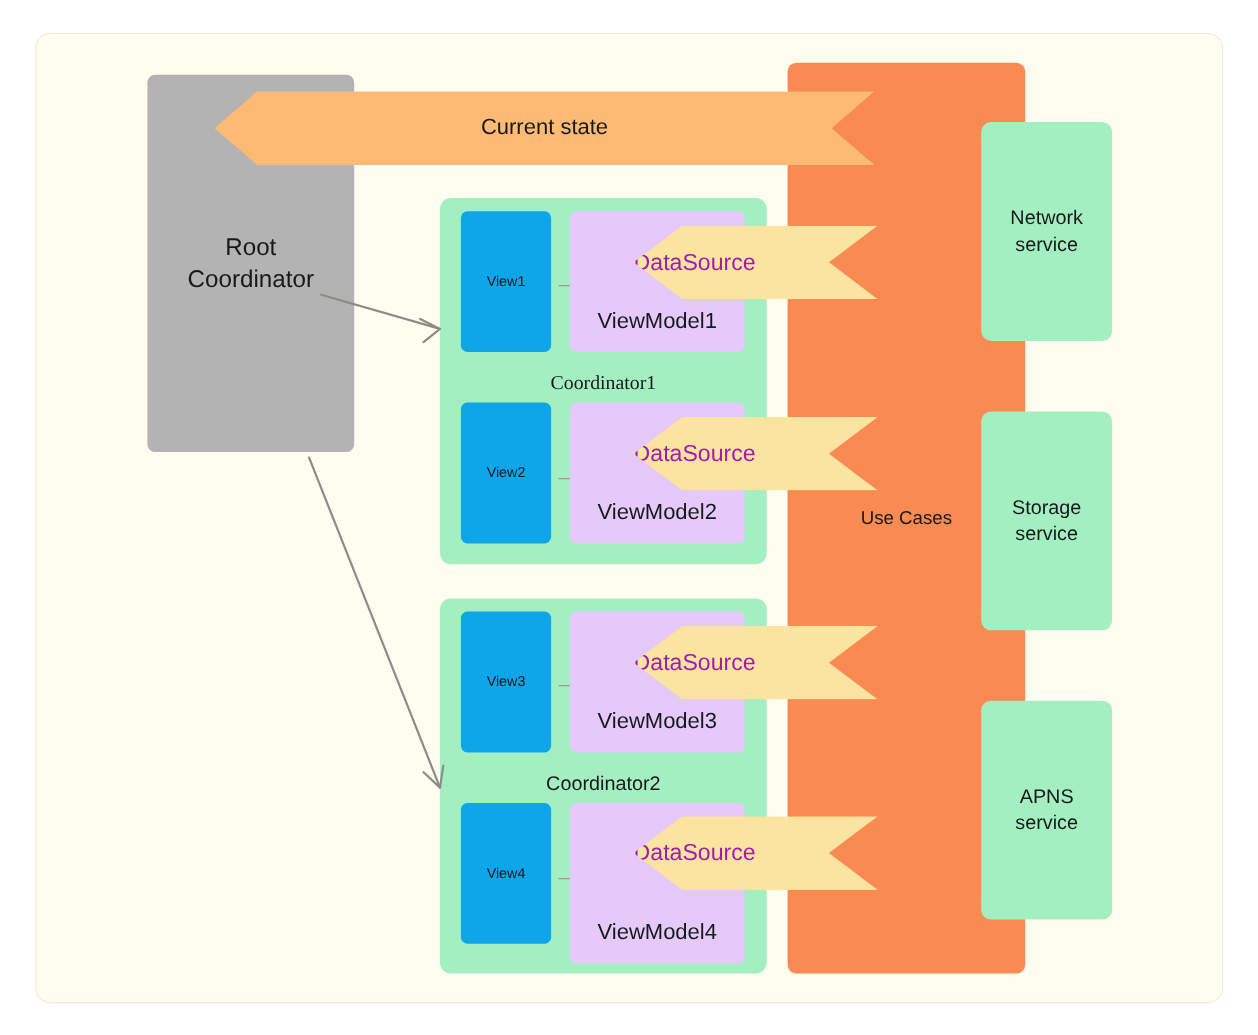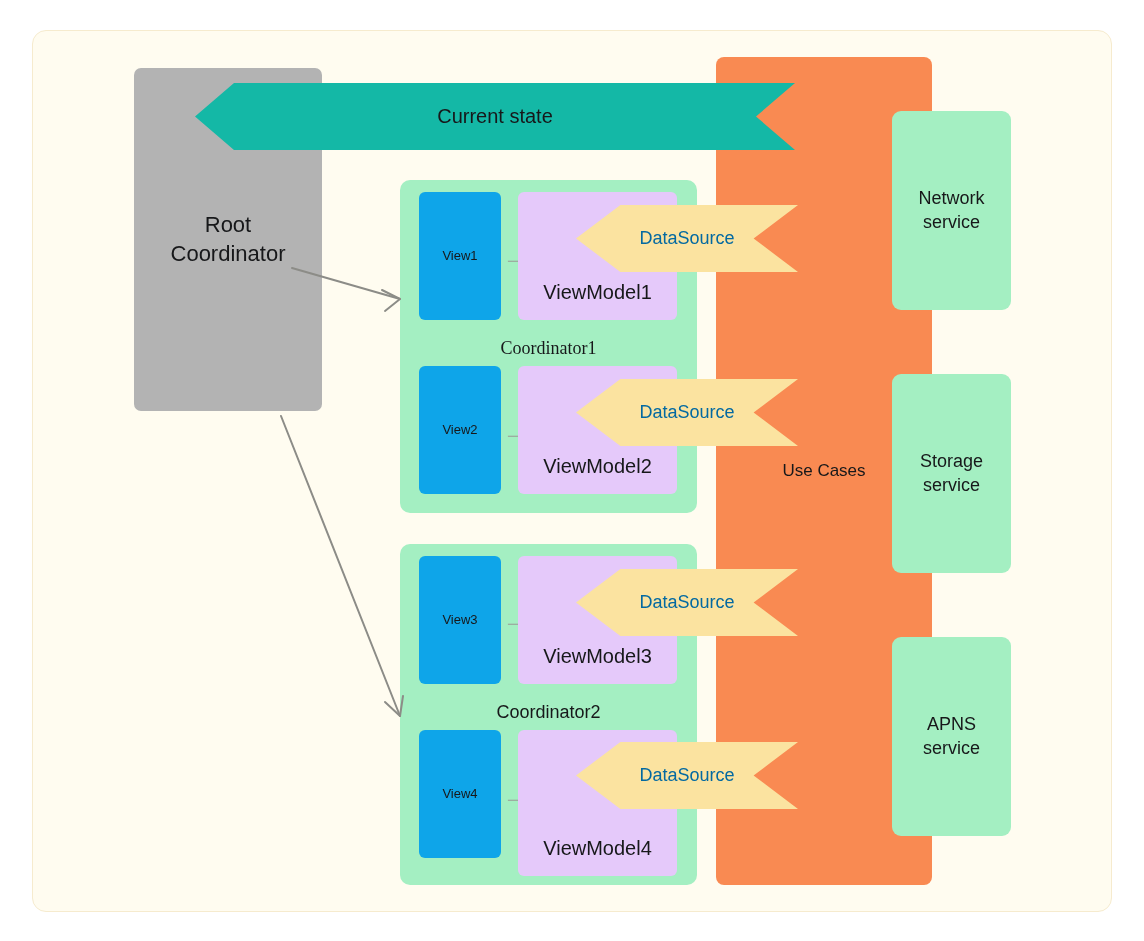--- a/index.html
+++ b/index.html
@@ -86,39 +86,38 @@
     background: #A4EFC2;
     border-radius: 9px;
     font-size: 18px;
     color: #17181a;
     flex-direction: column;
   }
   .service-card span { display: block; }
   
   .banner {
     position: absolute;
-    background: #14b8a6;
+    background: #fdba74;
     display: flex;
     align-items: center;
     justify-content: center;
     font-size: 20px;
     color: #17181a;
     clip-path: polygon(
         6.5% 0%, 100% 0%, 93.5% 50%, 100% 100%,
         6.5% 100%, 0% 50%);
   }
   
   .datasource {
     position: absolute;
     background: #FBE3A0;
     display: flex;
     align-items: center;
-    justify-content: center;
-    font-size: 18px;
-    color: #0369a1;
+    font-size: 21px;
+    color: #a21caf;
     clip-path: polygon(
         20% 0%, 100% 0%, 80% 50%, 100% 100%,
         20% 100%, 0% 50%);
   }
   
   .flow-arrow {
     position: absolute;
     color: #9B9B96;
     font-size: 24px;
     line-height: 1;

